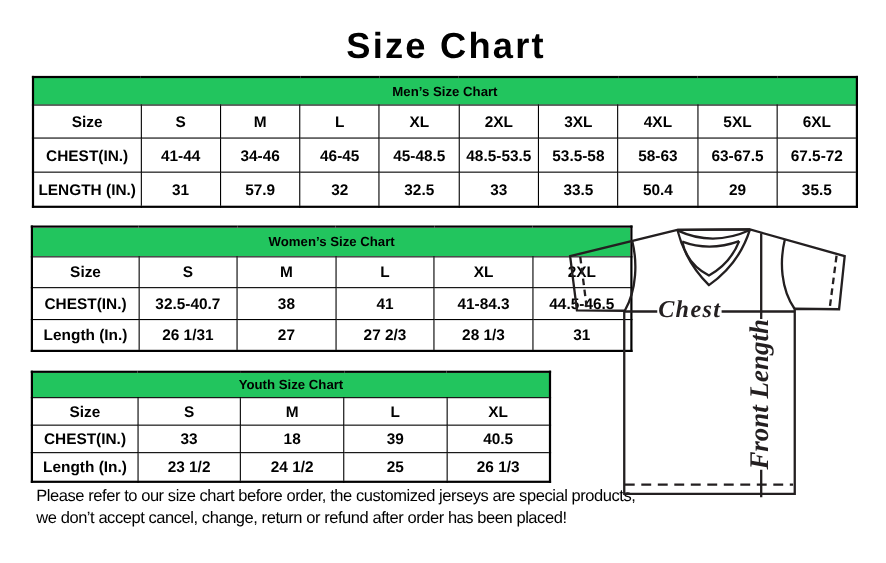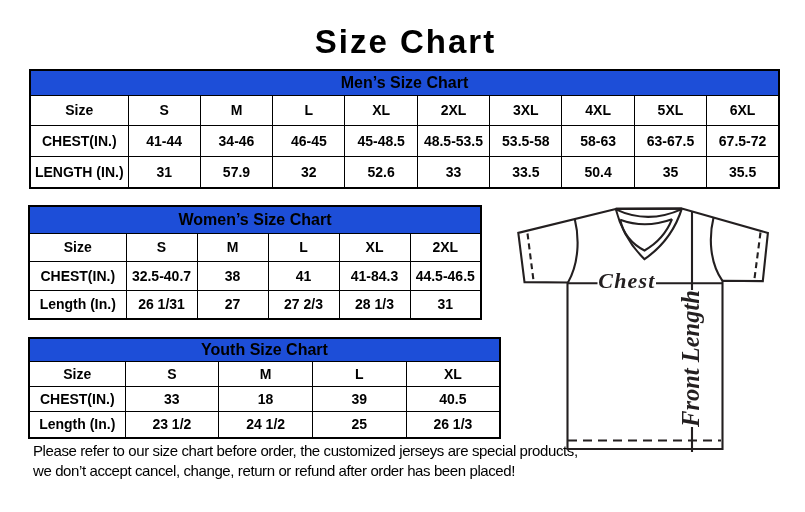--- a/index.html
+++ b/index.html
@@ -1,21 +1,21 @@
 <!DOCTYPE html>
 <html><head>
 <meta charset="utf-8">
 <style>
   html,body{margin:0;padding:0;}
   body{width:805px;height:512px;position:relative;background:#ffffff;
        font-family:"Liberation Sans",sans-serif;color:#000;}
   table{border-collapse:collapse;table-layout:fixed;position:absolute;}
   td{border:1px solid #000;text-align:center;vertical-align:middle;
      font-weight:bold;font-size:14px;padding:0;overflow:hidden;}
-  .hdr{background:#1d4ed8;font-size:16px;}
+  .hdr{background:#22c55e;font-size:12px;}
   .outer{border:2px solid #000;}
 </style>
 </head>
 <body>
 
 <div style="position:absolute;left:3px;top:23px;width:805px;text-align:center;font-size:33px;font-weight:bold;letter-spacing:2px;">Size Chart</div>
 
 <table class="outer" style="left:29px;top:69px;width:751px;">
   <colgroup>
       <col style="width:98px">
@@ -47,31 +47,31 @@
         <td>53.5-58</td>
         <td>58-63</td>
         <td>63-67.5</td>
         <td>67.5-72</td>
       </tr>
   <tr style="height:32px;">
         <td>LENGTH (IN.)</td>
         <td>31</td>
         <td>57.9</td>
         <td>32</td>
-        <td>52.6</td>
+        <td>32.5</td>
         <td>33</td>
         <td>33.5</td>
         <td>50.4</td>
-        <td>35</td>
+        <td>29</td>
         <td>35.5</td>
       </tr>
 </tbody>
   </table>
 
-<table class="outer" style="left:28px;top:205px;width:454px;">
+<table class="outer" style="left:28px;top:205px;width:547px;">
   <colgroup>
       <col style="width:97px">
       <col span="5">
     </colgroup>
   <tbody>
       <tr style="height:27px;">
         <td colspan="6" class="hdr">Women’s Size Chart</td>
       </tr>
   <tr style="height:28px;">
         <td>Size</td>

